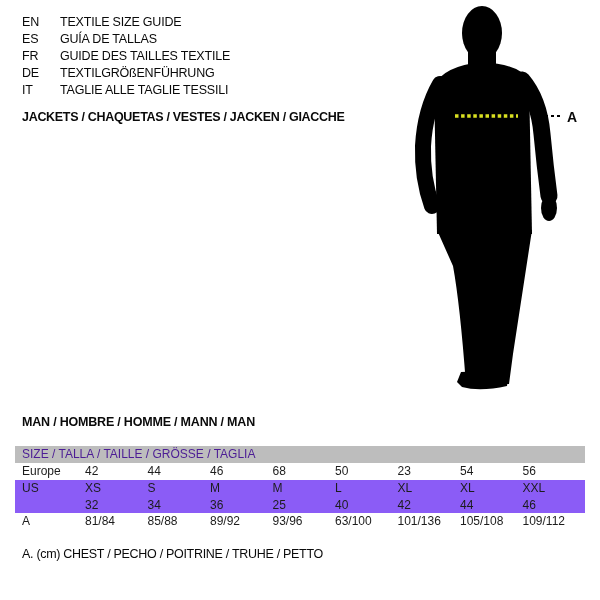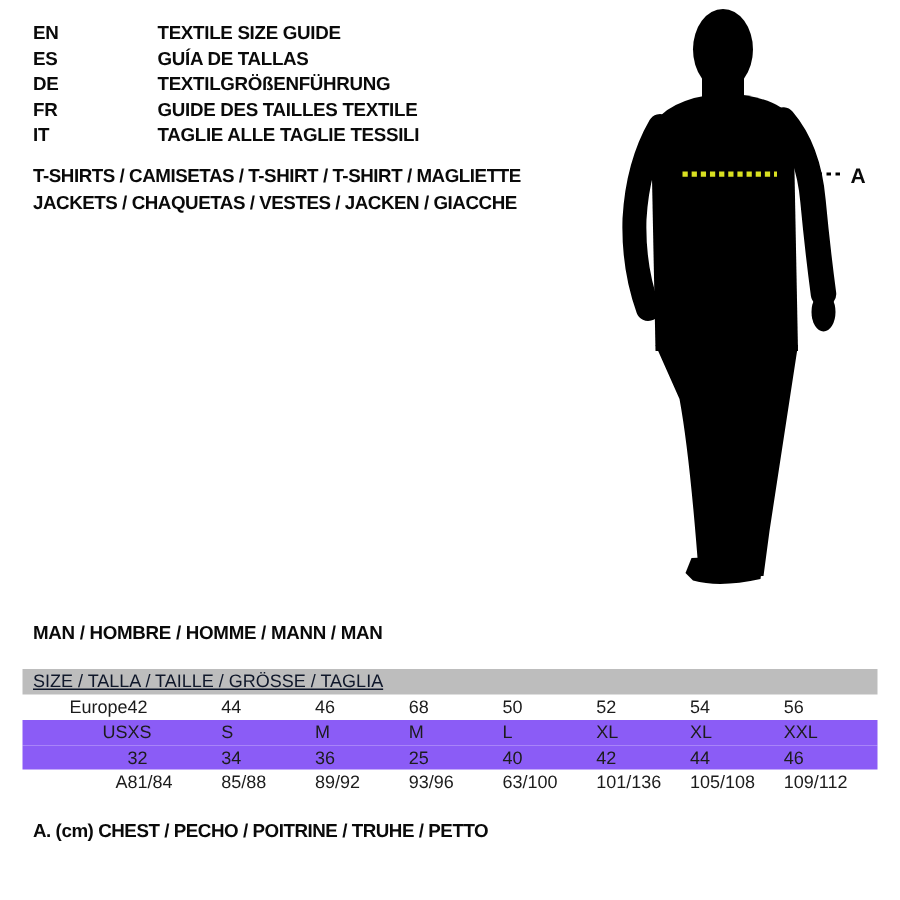--- a/index.html
+++ b/index.html
@@ -3,69 +3,68 @@
 <meta charset="utf-8">
 <style>
   html,body { margin:0; padding:0; }
   body { font-family: "Liberation Sans", "DejaVu Sans", sans-serif; background:#fff; }
   .canvas {
     position:relative; width:600px; height:600px; background:#ffffff;
     overflow:hidden; color:#0a0a0a;
   }
   
   .langs { position:absolute; left:22px; top:14px; }
-  .lang-row { display:flex; line-height:17px; font-size:12.5px; font-weight:bold; letter-spacing:-0.2px;gap:45px; }
+  .lang-row { display:flex; line-height:17px; font-size:12.5px; font-weight:normal; letter-spacing:-0.2px; }
   .lang-code { width:38px; }
   
   .cats { position:absolute; left:22px; top:108px; font-size:12.5px; font-weight:bold; line-height:18px; letter-spacing:-0.3px; }
   
   .figure { position:absolute; left:405px; top:4px; width:195px; height:388px; }
   
   .section-title { position:absolute; left:22px; top:415px; font-size:12.5px; font-weight:bold; letter-spacing:-0.2px; }
   
   .table { position:absolute; left:15px; top:446px; width:570px; font-size:12px; color:#1c1c1c; }
-  .thead { height:17px; line-height:17px; background:#bdbdbd; padding-left:7px; color:#0f172a;text-decoration:underline; }
+  .thead { height:17px; line-height:17px; background:#bdbdbd; padding-left:7px; color:#4c1d95; }
   .trow { display:grid; grid-template-columns:70px repeat(8, 1fr); height:17px; line-height:17px; }
   .trow.band { background:#8b5cf6; }
   .trow.short { height:16px; line-height:16px; }
-  .tlabel { padding-left:7px; text-align:right; }
+  .tlabel { padding-left:7px; text-align:left; }
   .tcell { }
   
-  .footnote { position:absolute; left:22px; top:547px; font-size:12.5px; font-weight:bold; letter-spacing:-0.3px; }
+  .footnote { position:absolute; left:22px; top:547px; font-size:12.5px; font-weight:normal; letter-spacing:-0.3px; }
 </style>
 </head>
 <body>
 
 <div class="canvas">
 
   <div class="langs">
     <div class="lang-row">
       <span class="lang-code">EN</span>
       <span class="lang-label">TEXTILE SIZE GUIDE</span>
     </div>
     <div class="lang-row">
       <span class="lang-code">ES</span>
       <span class="lang-label">GUÍA DE TALLAS</span>
     </div>
     <div class="lang-row">
+      <span class="lang-code">FR</span>
+      <span class="lang-label">GUIDE DES TAILLES TEXTILE</span>
+    </div>
+    <div class="lang-row">
       <span class="lang-code">DE</span>
       <span class="lang-label">TEXTILGRÖßENFÜHRUNG</span>
-    </div>
-    <div class="lang-row">
-      <span class="lang-code">FR</span>
-      <span class="lang-label">GUIDE DES TAILLES TEXTILE</span>
     </div>
     <div class="lang-row">
       <span class="lang-code">IT</span>
       <span class="lang-label">TAGLIE ALLE TAGLIE TESSILI</span>
     </div>
   </div>
 
   <div class="cats">
-    <div>T-SHIRTS / CAMISETAS / T-SHIRT / T-SHIRT / MAGLIETTE</div>
     <div>JACKETS / CHAQUETAS / VESTES / JACKEN / GIACCHE</div>
   </div>
 
   <svg class="figure" viewBox="0 0 195 388" xmlns="http://www.w3.org/2000/svg">
     <g fill="#000000">
       <ellipse cx="77" cy="29" rx="20" ry="27"></ellipse>
       <rect x="63" y="44" width="28" height="24"></rect>
       <path d="M 29 82 Q 38 62 77 58 Q 114 60 124 76 L 127 230 L 32 230 Z"></path>
       <path d="M 117 76 Q 134 96 137 130 Q 140 162 144 192" stroke="#000000" stroke-width="17" fill="none" stroke-linecap="round"></path>
       <ellipse cx="144" cy="204" rx="8" ry="13"></ellipse>
@@ -84,21 +83,21 @@
     <div class="thead">
       <span>SIZE / TALLA / TAILLE / GRÖSSE / TAGLIA</span>
     </div>
     <div class="trow">
       <span class="tlabel">Europe</span>
       <span class="tcell">42</span>
       <span class="tcell">44</span>
       <span class="tcell">46</span>
       <span class="tcell">68</span>
       <span class="tcell">50</span>
-      <span class="tcell">52</span>
+      <span class="tcell">23</span>
       <span class="tcell">54</span>
       <span class="tcell">56</span>
     </div>
     <div class="trow band">
       <span class="tlabel">US</span>
       <span class="tcell">XS</span>
       <span class="tcell">S</span>
       <span class="tcell">M</span>
       <span class="tcell">M</span>
       <span class="tcell">L</span>

